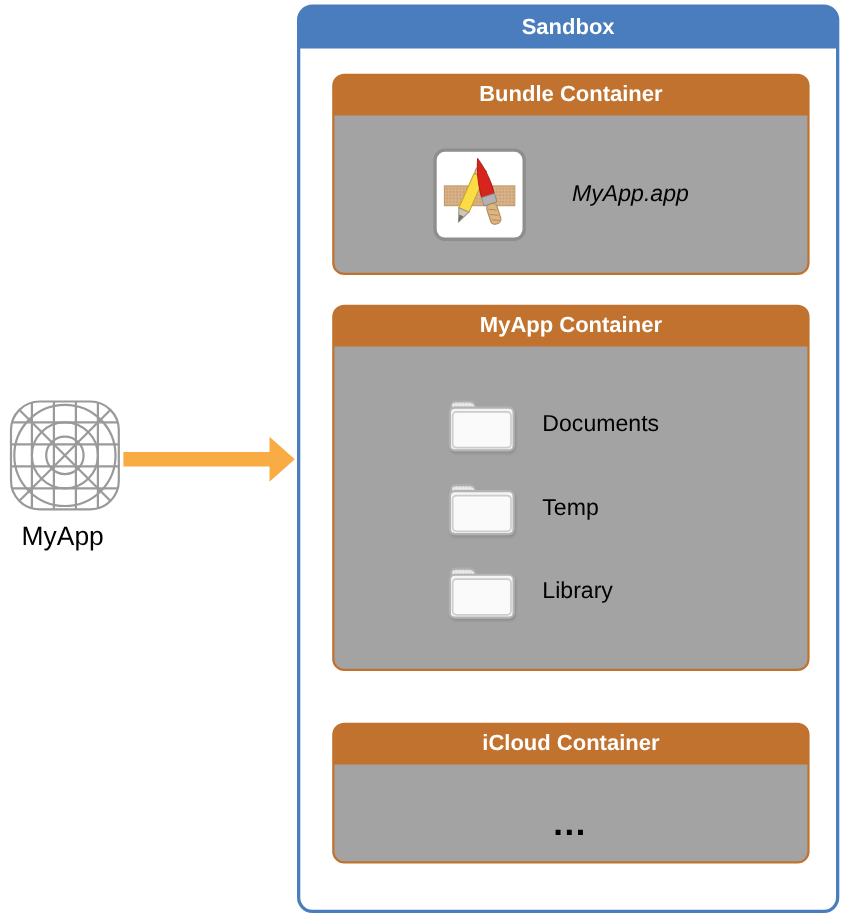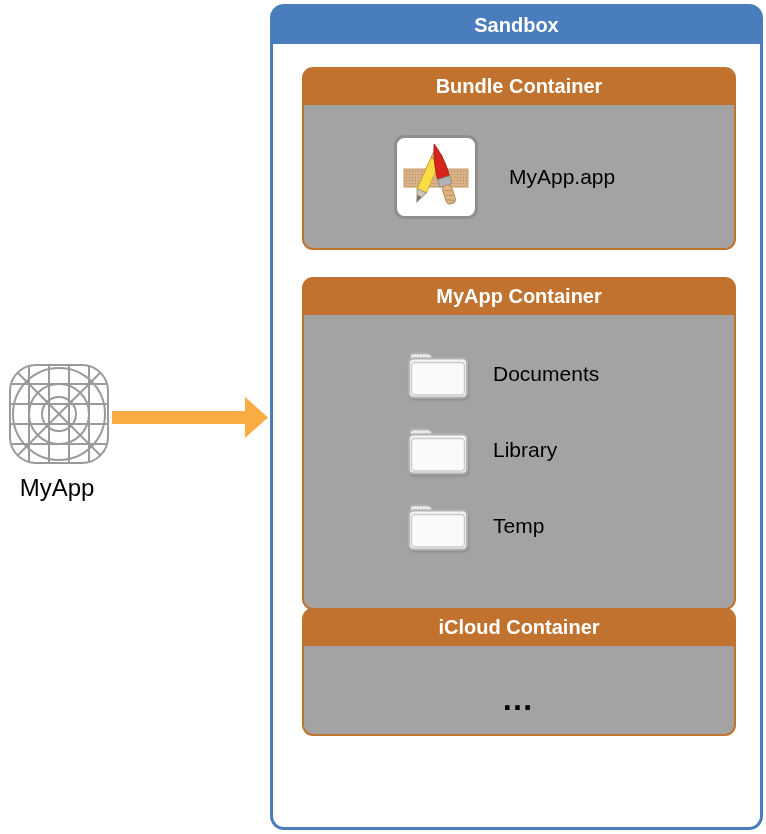--- a/index.html
+++ b/index.html
@@ -40,39 +40,39 @@
   .container-box {
     position: absolute;
     left: 302px;
     width: 434px;
     border: 2px solid var(--container-orange);
     border-radius: 11px;
     background: #a3a3a3;
   }
   .container-box.bundle { top: 67px;  height: 183px; }
   .container-box.data   { top: 277px; height: 333px; }
-  .container-box.icloud { top: 608px; height: 128px; }
+  .container-box.icloud { top: 657px; height: 128px; }
 
   .container-header {
     height: 37px;
     margin: -1px -1px 0 -1px;
     background: var(--container-orange);
     border-radius: 9px 9px 0 0;
     display: flex; align-items: center; justify-content: center;
     color: #fff; font-weight: bold; font-size: 20px;
   }
 
   .bundle-body {
     height: 144px;
     display: flex; align-items: center;
     padding-left: 89px;
   }
-  .bundle-body .item-label { margin-left: 30px; }
-
-  .data-body { padding-top: 21px; }
+  .bundle-body .item-label { margin-left: 41px; font-style: italic; }
+
+  .data-body { padding-top: 33px; }
   .folder-row {
     height: 76px;
     display: flex; align-items: center;
     padding-left: 102px;
   }
   .folder-row .item-label { margin-left: 23px; }
 
   .item-label { font-size: 21px; color: #000; }
 
   .icloud-body {
@@ -205,32 +205,32 @@
     </div>
 
     <div class="folder-row">
       <div class="folder-icon-wrap">
         <svg class="icon-svg" viewBox="0 0 64 54">
           <path d="M4,20 V10 Q4,6 8,6 H21 Q24,6 25.5,8.5 L29,14 H4 Z" fill="url(#stippleGray)" stroke="#adadad" stroke-width="2" stroke-linejoin="round"></path>
           <rect x="3" y="11.5" width="58" height="39" rx="4.5" fill="#f4f4f4" stroke="#b3b3b3" stroke-width="2"></rect>
           <rect x="5.5" y="15.5" width="53" height="32.5" rx="3.5" fill="#fafafa" stroke="#cccccc" stroke-width="1.5"></rect>
         </svg>
       </div>
-      <span class="item-label">Library</span>
+      <span class="item-label">Temp</span>
     </div>
 
     <div class="folder-row">
       <div class="folder-icon-wrap">
         <svg class="icon-svg" viewBox="0 0 64 54">
           <path d="M4,20 V10 Q4,6 8,6 H21 Q24,6 25.5,8.5 L29,14 H4 Z" fill="url(#stippleGray)" stroke="#adadad" stroke-width="2" stroke-linejoin="round"></path>
           <rect x="3" y="11.5" width="58" height="39" rx="4.5" fill="#f4f4f4" stroke="#b3b3b3" stroke-width="2"></rect>
           <rect x="5.5" y="15.5" width="53" height="32.5" rx="3.5" fill="#fafafa" stroke="#cccccc" stroke-width="1.5"></rect>
         </svg>
       </div>
-      <span class="item-label">Temp</span>
+      <span class="item-label">Library</span>
     </div>
 
   </div>
 </div>
 
 <div class="container-box icloud">
   <div class="container-header">iCloud Container</div>
   <div class="icloud-body">
     <span class="ellipsis">…</span>
   </div>

